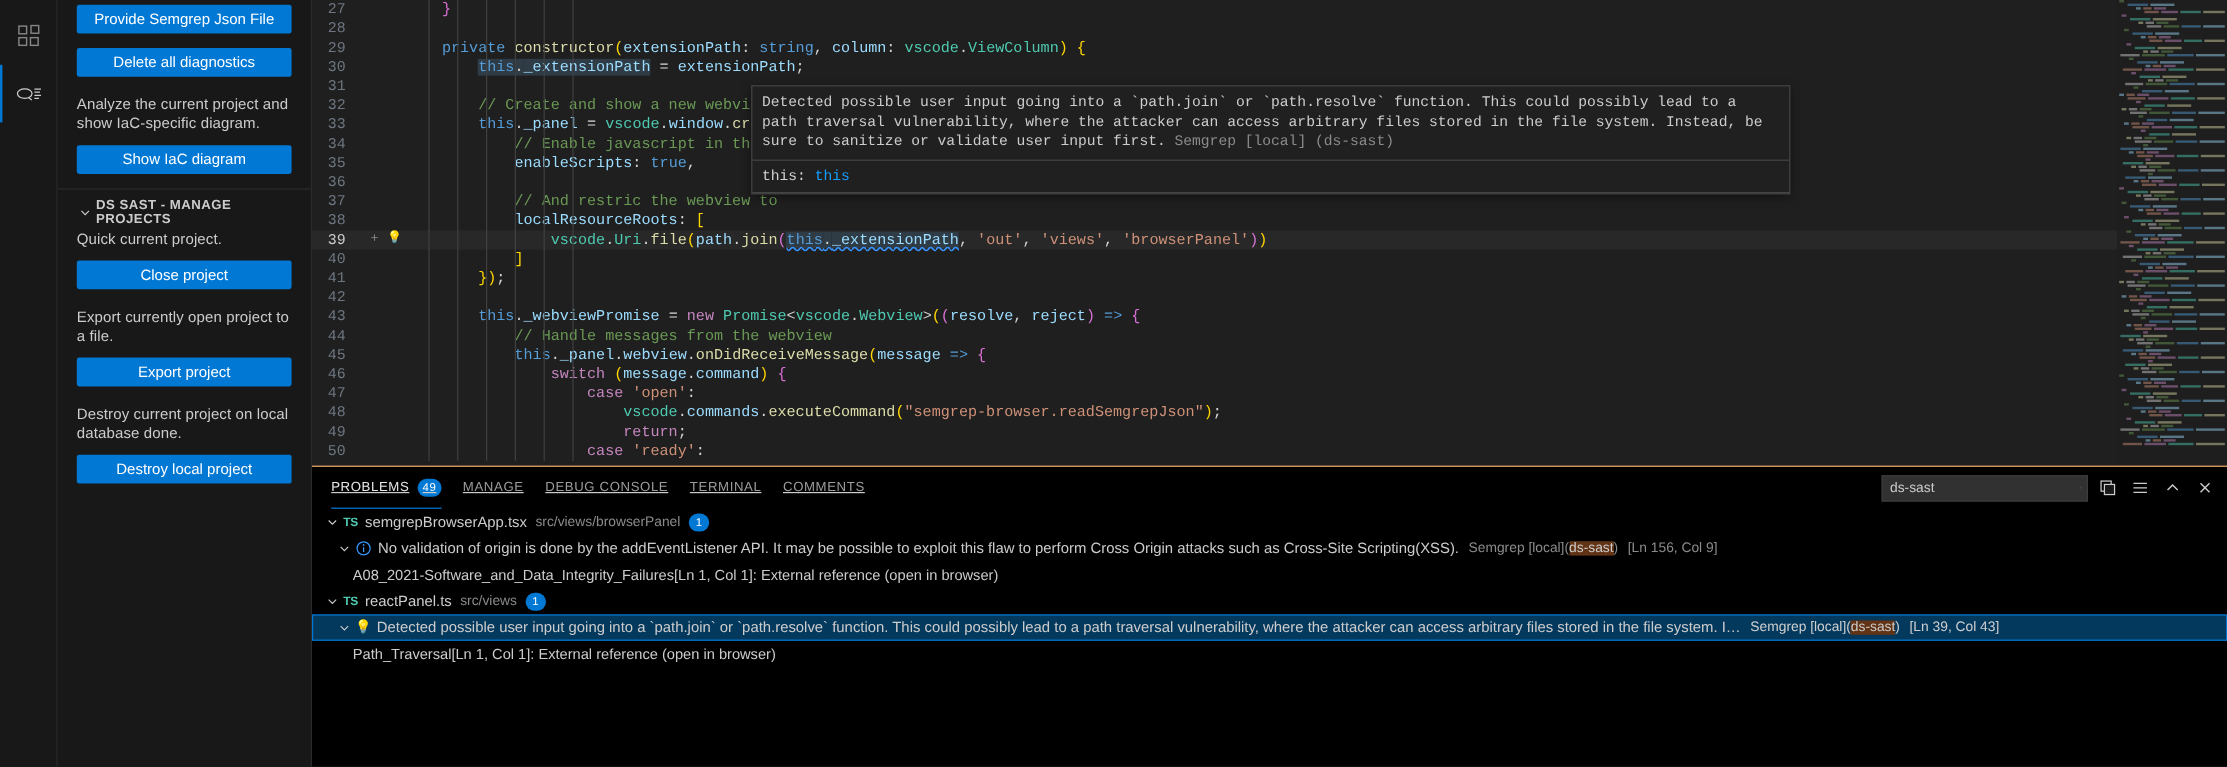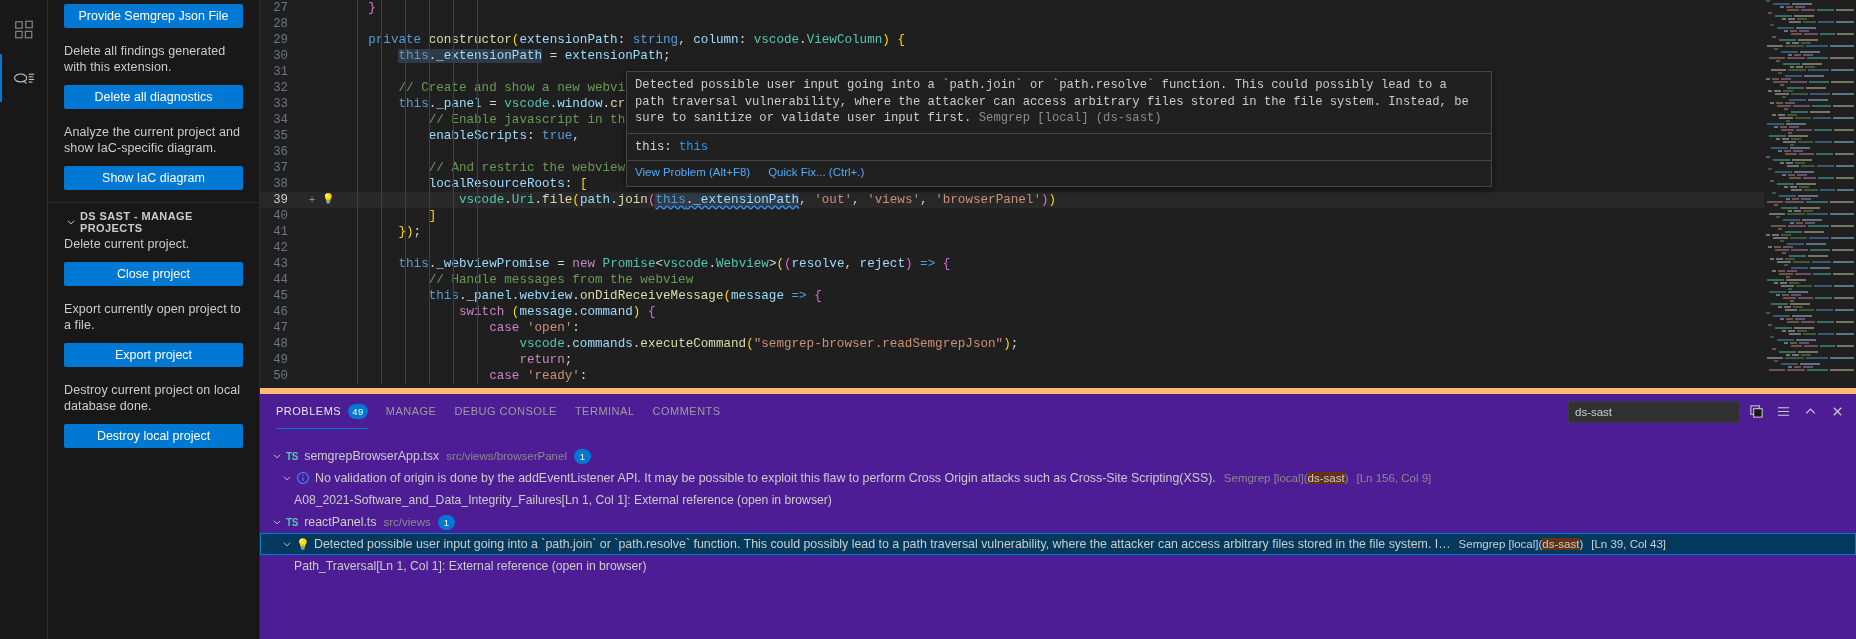--- a/index.html
+++ b/index.html
@@ -125,21 +125,21 @@
   .hover-sig { padding: 5px 8px; color: #cccccc; }
   .hover-actions {
     padding: 3px 8px 5px 8px; display: flex; gap: 18px;
     font-family: "Liberation Sans", sans-serif; font-size: 11.5px;
   }
   .hover-action { color: #4daafc; cursor: pointer; }
 
   
   .panel {
     position: absolute; left: 0; right: 0; top: 388px; bottom: 0;
-    background: #4c1d95; border-top: 6px solid #fdba74;
+    background: #000000; border-top: 1px solid #fdba74; text-decoration: underline;
   }
   .panel-header {
     height: 35px; display: flex; align-items: center; position: relative;
     padding-left: 16px;
   }
   .ptab {
     font-size: 11px; letter-spacing: 0.5px; color: #9d9d9d;
     height: 35px; line-height: 35px; margin-right: 18px; cursor: pointer;
     position: relative; display: flex; align-items: center; gap: 7px;
   }
@@ -160,21 +160,21 @@
     width: 172px; height: 22px; background: #313131; border: 1px solid #3c3c3c;
     display: flex; align-items: center; padding: 0 4px 0 6px; gap: 4px;
   }
   .filter-box input {
     flex: 1 1 auto; background: transparent; border: none; outline: none;
     color: #cccccc; font-size: 11.5px; font-family: "Liberation Sans", sans-serif;
   }
   .pa-icon { width: 22px; height: 22px; display: flex; align-items: center; justify-content: center; cursor: pointer; }
 
   
-  .problems { position: absolute; left: 0; right: 0; top: 35px; bottom: 0; overflow: hidden; margin-top: 16px; }
+  .problems { position: absolute; left: 0; right: 0; top: 35px; bottom: 0; overflow: hidden; }
   .prow { display: flex; align-items: center; height: 22px; padding-left: 8px; font-size: 12.4px; white-space: nowrap; }
   .prow.selected { background: #04395e; outline: 1px solid #0078d4; outline-offset: -1px; }
   .twisty { width: 18px; flex: 0 0 18px; display: flex; align-items: center; justify-content: center; cursor: pointer; }
   .ts-badge { color: #4ec9b0; font-size: 10px; font-weight: bold; margin-right: 6px; letter-spacing: -0.3px; }
   .file-name { color: #cccccc; margin-right: 7px; }
   .file-path { color: #8b8b8b; font-size: 11.5px; margin-right: 7px; }
   .msg { color: #cccccc; overflow: hidden; text-overflow: ellipsis; }
   .src { color: #8b8b8b; font-size: 11.5px; margin-left: 8px; }
   .hl-match { background: #623315; color: #cccccc; }
   .loc { color: #8b8b8b; font-size: 11.5px; margin-left: 8px; }
@@ -205,36 +205,35 @@
         <line x1="18.5" y1="6.6" x2="24" y2="6.6"></line>
         <line x1="18.5" y1="9.7" x2="25" y2="9.7"></line>
         <line x1="18.5" y1="12.8" x2="23" y2="12.8"></line>
       </svg>
     </div>
   </div>
 
   <div class="side-bar">
     <div class="side-inner">
       <button class="sb-btn">Provide Semgrep Json File</button>
-      <div class="sb-text">Delete all findings generated with this extension.</div>
       <button class="sb-btn">Delete all diagnostics</button>
       <div class="sb-text">Analyze the current project and show IaC-specific diagram.</div>
       <button class="sb-btn">Show IaC diagram</button>
     </div>
 
     <div class="sb-section-sep"></div>
 
     <div class="side-inner">
       <div class="sb-section-head">
         <svg class="chev" viewBox="0 0 16 16" fill="none" stroke="#cccccc" stroke-width="1.6">
           <polyline points="3,6 8,11 13,6"></polyline>
         </svg>
         <span>DS SAST - MANAGE PROJECTS</span>
       </div>
-      <div class="sb-text">Delete current project.</div>
+      <div class="sb-text">Quick current project.</div>
       <button class="sb-btn">Close project</button>
       <div class="sb-text">Export currently open project to a file.</div>
       <button class="sb-btn">Export project</button>
       <div class="sb-text">Destroy current project on local database done.</div>
       <button class="sb-btn">Destroy local project</button>
     </div>
   </div>
 
   <div class="editor-col">
 
@@ -802,24 +801,20 @@
         </div>
     </div>
 
     <div class="hover">
       <div class="hover-body">
         <div class="hover-msg"><span>Detected possible user input going into a `path.join` or `path.resolve` function. This could possibly lead to a path traversal vulnerability,  where the attacker can access arbitrary files stored in the file system. Instead, be sure to sanitize or validate user input first.</span> <span class="hover-dim">Semgrep [local] (ds-sast)</span></div>
       </div>
       <div class="hover-sep"></div>
       <div class="hover-sig"><span class="pu">this:</span> <span class="br3">this</span></div>
       <div class="hover-sep"></div>
-      <div class="hover-actions">
-        <span class="hover-action">View Problem (Alt+F8)</span>
-        <span class="hover-action">Quick Fix... (Ctrl+.)</span>
-      </div>
     </div>
 
     <div class="panel">
       <div class="panel-header">
         <div class="ptab active">
           <span>PROBLEMS</span>
           <span class="count-badge">49</span>
         </div>
         <div class="ptab">
           <span>MANAGE</span>

